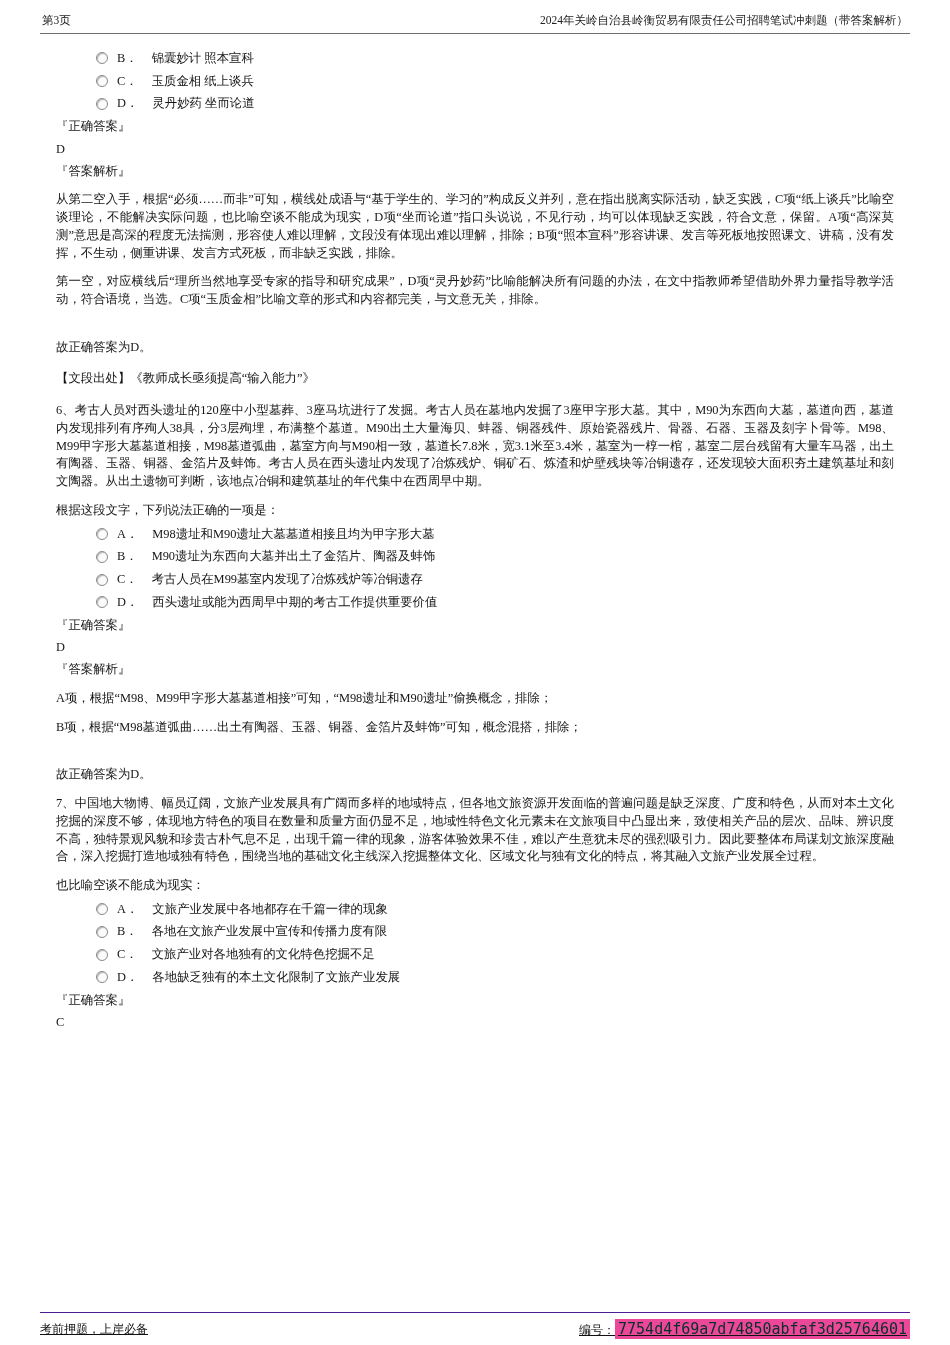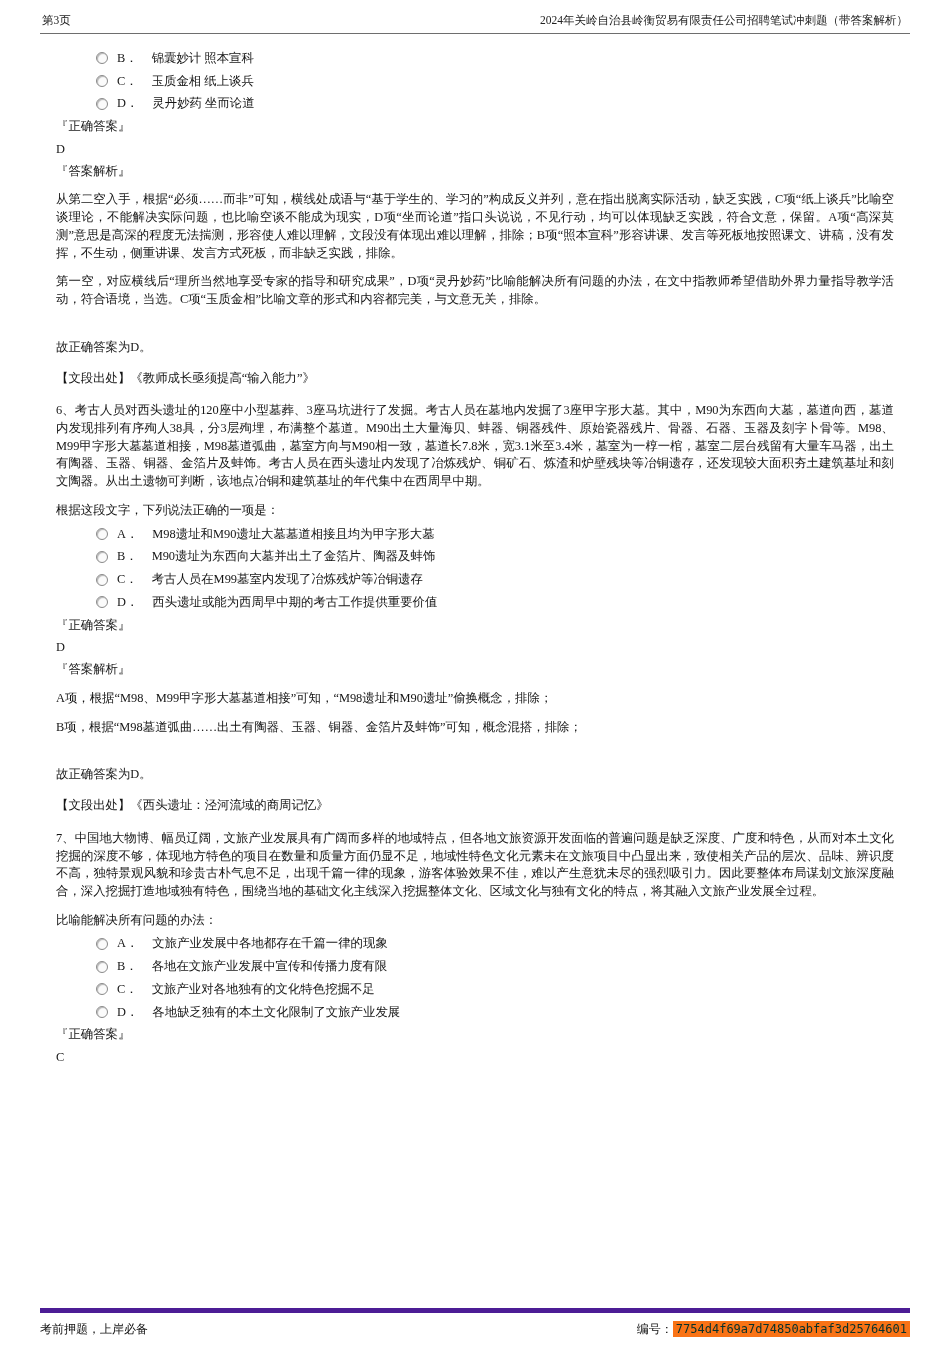--- a/index.html
+++ b/index.html
@@ -16,24 +16,24 @@
   .opt-letter{margin-right:14px;white-space:nowrap;}
   .ans-label{margin-top:2px;}
   .ans-value{margin:5px 0 4px 0;}
   p{margin:0;}
   p.para{margin:11px 0;}
   p.concl{margin:30px 0 11px 0;}
   p.source{margin:13px 0 15px 0;}
   p.stem{margin:10px 0 10px 0;font-family:Liberation Serif, serif;}
   p.qline{margin:11px 0 3px 0;}
   .footer{position:absolute;left:40px;right:40px;bottom:0;height:32px;
-          border-top:5px solid #4c1d95;display:flex;justify-content:space-between;
-          align-items:center;font-size:12px;color:#111;}
-  .code{background:#f97316;color:#06302b;padding:1px 3px;
-        font-family:"DejaVu Sans Mono",monospace;font-size:12px;}
+          border-top:1px solid #4c1d95;display:flex;justify-content:space-between;
+          align-items:center;font-size:12px;color:#111;text-decoration:underline;}
+  .code{background:#ec4899;color:#06302b;padding:1px 3px;
+        font-family:"DejaVu Sans Mono",monospace;font-size:15px;}
 </style>
 </head>
 <body>
 
 <div class="page">
 
   <div class="header">
     <span>第3页</span>
     <span>2024年关岭自治县岭衡贸易有限责任公司招聘笔试冲刺题（带答案解析）</span>
   </div>
@@ -89,24 +89,23 @@
       <span class="opt-text">西头遗址或能为西周早中期的考古工作提供重要价值</span>
     </div>
 
     <div class="ans-label">『正确答案』</div>
     <div class="ans-value">D</div>
     <div class="ans-label">『答案解析』</div>
 
     <p class="para">A项，根据“M98、M99甲字形大墓墓道相接”可知，“M98遗址和M90遗址”偷换概念，排除；</p>
     <p class="para">B项，根据“M98墓道弧曲……出土有陶器、玉器、铜器、金箔片及蚌饰”可知，概念混搭，排除；</p>
     <p class="concl">故正确答案为D。</p>
-    <p class="source">【文段出处】《西头遗址：泾河流域的商周记忆》</p>
 
     <p class="stem">7、中国地大物博、幅员辽阔，文旅产业发展具有广阔而多样的地域特点，但各地文旅资源开发面临的普遍问题是缺乏深度、广度和特色，从而对本土文化挖掘的深度不够，体现地方特色的项目在数量和质量方面仍显不足，地域性特色文化元素未在文旅项目中凸显出来，致使相关产品的层次、品味、辨识度不高，独特景观风貌和珍贵古朴气息不足，出现千篇一律的现象，游客体验效果不佳，难以产生意犹未尽的强烈吸引力。因此要整体布局谋划文旅深度融合，深入挖掘打造地域独有特色，围绕当地的基础文化主线深入挖掘整体文化、区域文化与独有文化的特点，将其融入文旅产业发展全过程。</p>
-    <p class="qline">比喻能解决所有问题的办法：</p>
+    <p class="qline">也比喻空谈不能成为现实：</p>
 
     <div class="opt">
       <span class="radio"></span>
       <span class="opt-letter">A．</span>
       <span class="opt-text">文旅产业发展中各地都存在千篇一律的现象</span>
     </div>
     <div class="opt">
       <span class="radio"></span>
       <span class="opt-letter">B．</span>
       <span class="opt-text">各地在文旅产业发展中宣传和传播力度有限</span>

